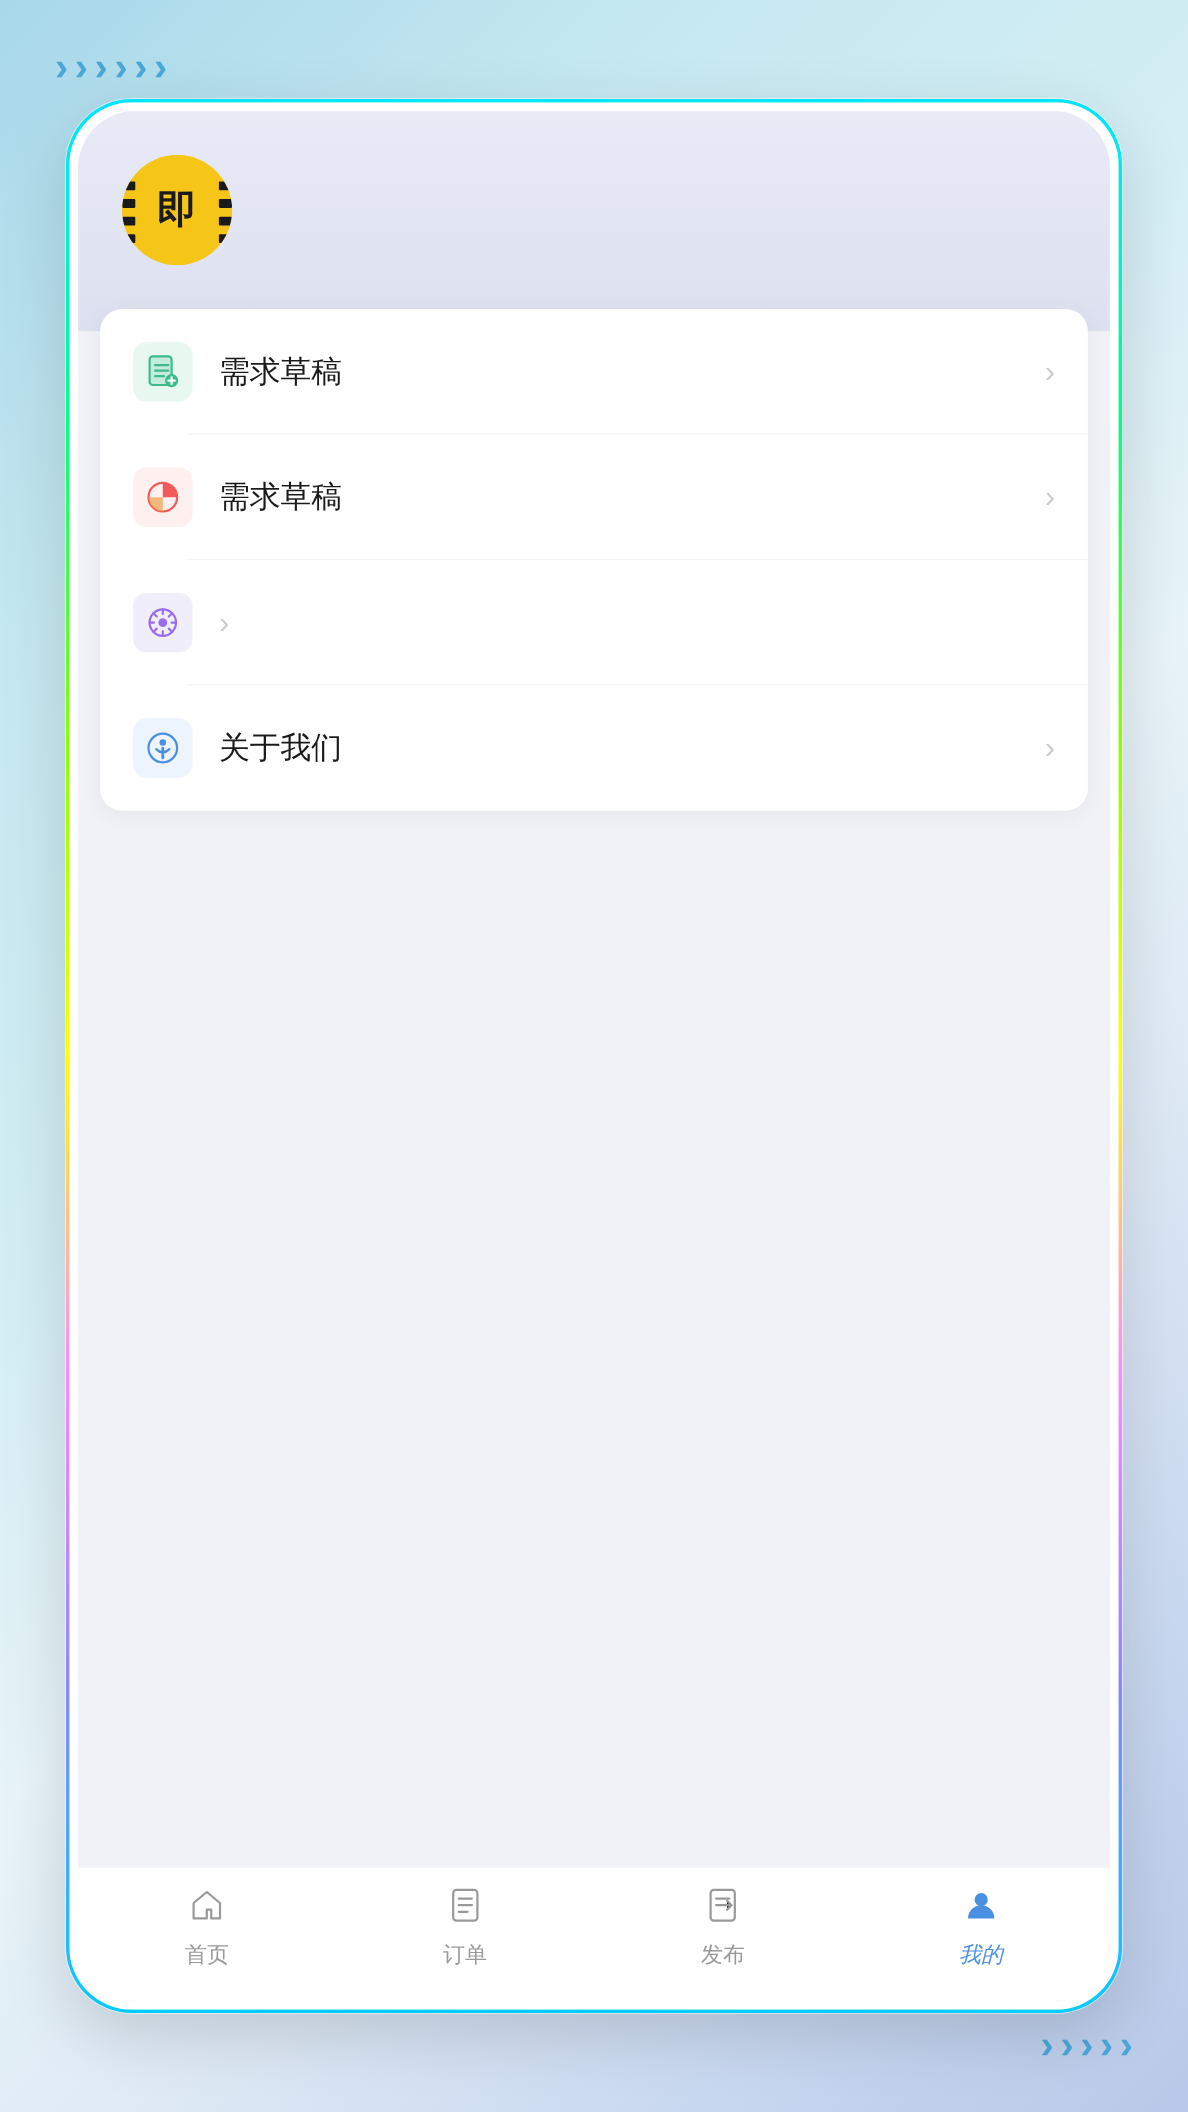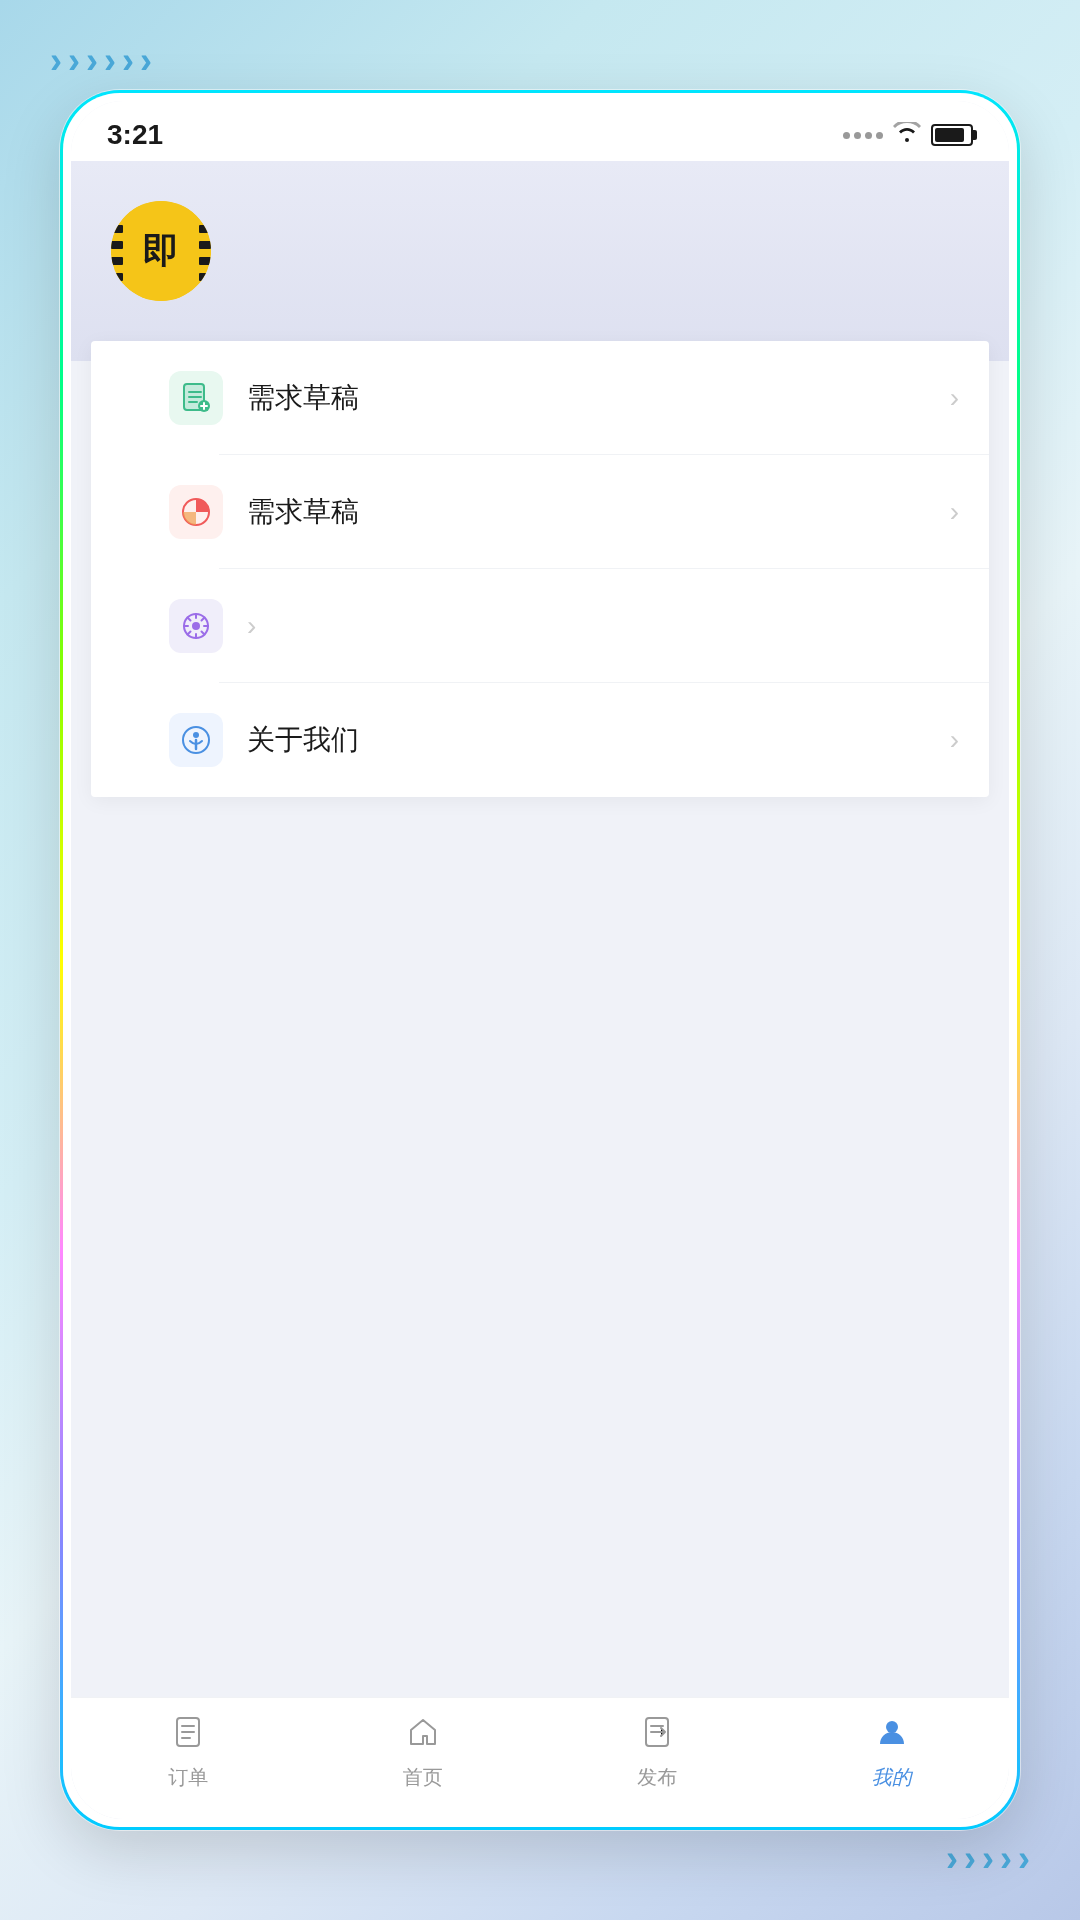--- a/index.html
+++ b/index.html
@@ -188,24 +188,23 @@
       font-size: 22px;
       padding: 6px 18px;
       border-radius: 20px;
       display: inline-block;
     }
 
     
     .menu-card {
       margin: -20px 20px 20px;
       background: white;
-      border-radius: 4px;
+      border-radius: 20px;
       overflow: hidden;
       box-shadow: 0 4px 20px rgba(0,0,0,0.05);
-      padding-left: 48px;
     }
 
     .menu-item {
       display: flex;
       align-items: center;
       padding: 30px 30px;
       gap: 24px;
       cursor: pointer;
       position: relative;
     }
@@ -312,41 +311,20 @@
   <span class="chevron">›</span>
   <span class="chevron">›</span>
   <span class="chevron">›</span>
   <span class="chevron">›</span>
   <span class="chevron">›</span>
 </div>
 
 <div class="phone-frame">
   <div class="phone-screen">
 
-    <div class="status-bar">
-      <span class="status-time">3:21</span>
-      <div class="status-icons">
-        <div class="signal-dots">
-          <span></span>
-            <span></span>
-            <span></span>
-            <span></span>
-        </div>
-        <span class="wifi-icon">
-          <svg width="28" height="20" viewBox="0 0 28 20">
-            <path d="M14 16a2 2 0 1 1 0 4 2 2 0 0 1 0-4z" fill="#1a1a1a"></path>
-            <path d="M8 11.5C9.8 9.7 11.8 8.8 14 8.8s4.2.9 6 2.7l2-2C19.8 7.2 17 6 14 6S8.2 7.2 6 9.5l2 2z" fill="#1a1a1a"></path>
-            <path d="M2 6C5.2 2.8 9.4 1 14 1s8.8 1.8 12 5l2-2C24.4-.4 19.4-2 14-2S3.6-.4 0 4l2 2z" fill="#1a1a1a" opacity="0.4"></path>
-          </svg>
-        </span>
-        <div class="battery-icon">
-          <div class="battery-fill"></div>
-        </div>
-      </div>
-    </div>
 
     <div class="main-content">
 
       <div class="profile-header">
         <div class="avatar">
           <div class="avatar-inner">
 
             <svg width="100" height="100" viewBox="0 0 100 100">
               <rect width="100" height="100" fill="#f5c518" rx="50"></rect>
 
@@ -422,34 +400,34 @@
 
       </div>
 
       <div class="content-spacer"></div>
 
       <div class="bottom-nav">
 
         <div class="nav-item">
           <span class="nav-icon">
             <svg class="nav-svg" viewBox="0 0 36 36">
-              <rect x="7" y="4" width="22" height="28" rx="3" fill="none" stroke="#999" stroke-width="2"></rect>
-              <path d="M12 12h12M12 18h12M12 24h8" stroke="#999" stroke-width="2" stroke-linecap="round"></path>
+              <path d="M6 16L18 6l12 10v14H22v-8h-4v8H6z" fill="none" stroke="#999" stroke-width="2" stroke-linejoin="round"></path>
             </svg>
           </span>
-          <span class="nav-label">订单</span>
+          <span class="nav-label">首页</span>
         </div>
 
         <div class="nav-item">
           <span class="nav-icon">
             <svg class="nav-svg" viewBox="0 0 36 36">
-              <path d="M6 16L18 6l12 10v14H22v-8h-4v8H6z" fill="none" stroke="#999" stroke-width="2" stroke-linejoin="round"></path>
+              <rect x="7" y="4" width="22" height="28" rx="3" fill="none" stroke="#999" stroke-width="2"></rect>
+              <path d="M12 12h12M12 18h12M12 24h8" stroke="#999" stroke-width="2" stroke-linecap="round"></path>
             </svg>
           </span>
-          <span class="nav-label">首页</span>
+          <span class="nav-label">订单</span>
         </div>
 
         <div class="nav-item">
           <span class="nav-icon">
             <svg class="nav-svg" viewBox="0 0 36 36">
               <rect x="7" y="4" width="22" height="28" rx="3" fill="none" stroke="#999" stroke-width="2"></rect>
               <path d="M12 12h12M12 18h8" stroke="#999" stroke-width="2" stroke-linecap="round"></path>
               <path d="M22 22l4-4-4-4M26 18h-6" stroke="#999" stroke-width="2" stroke-linecap="round" stroke-linejoin="round"></path>
             </svg>
           </span>

